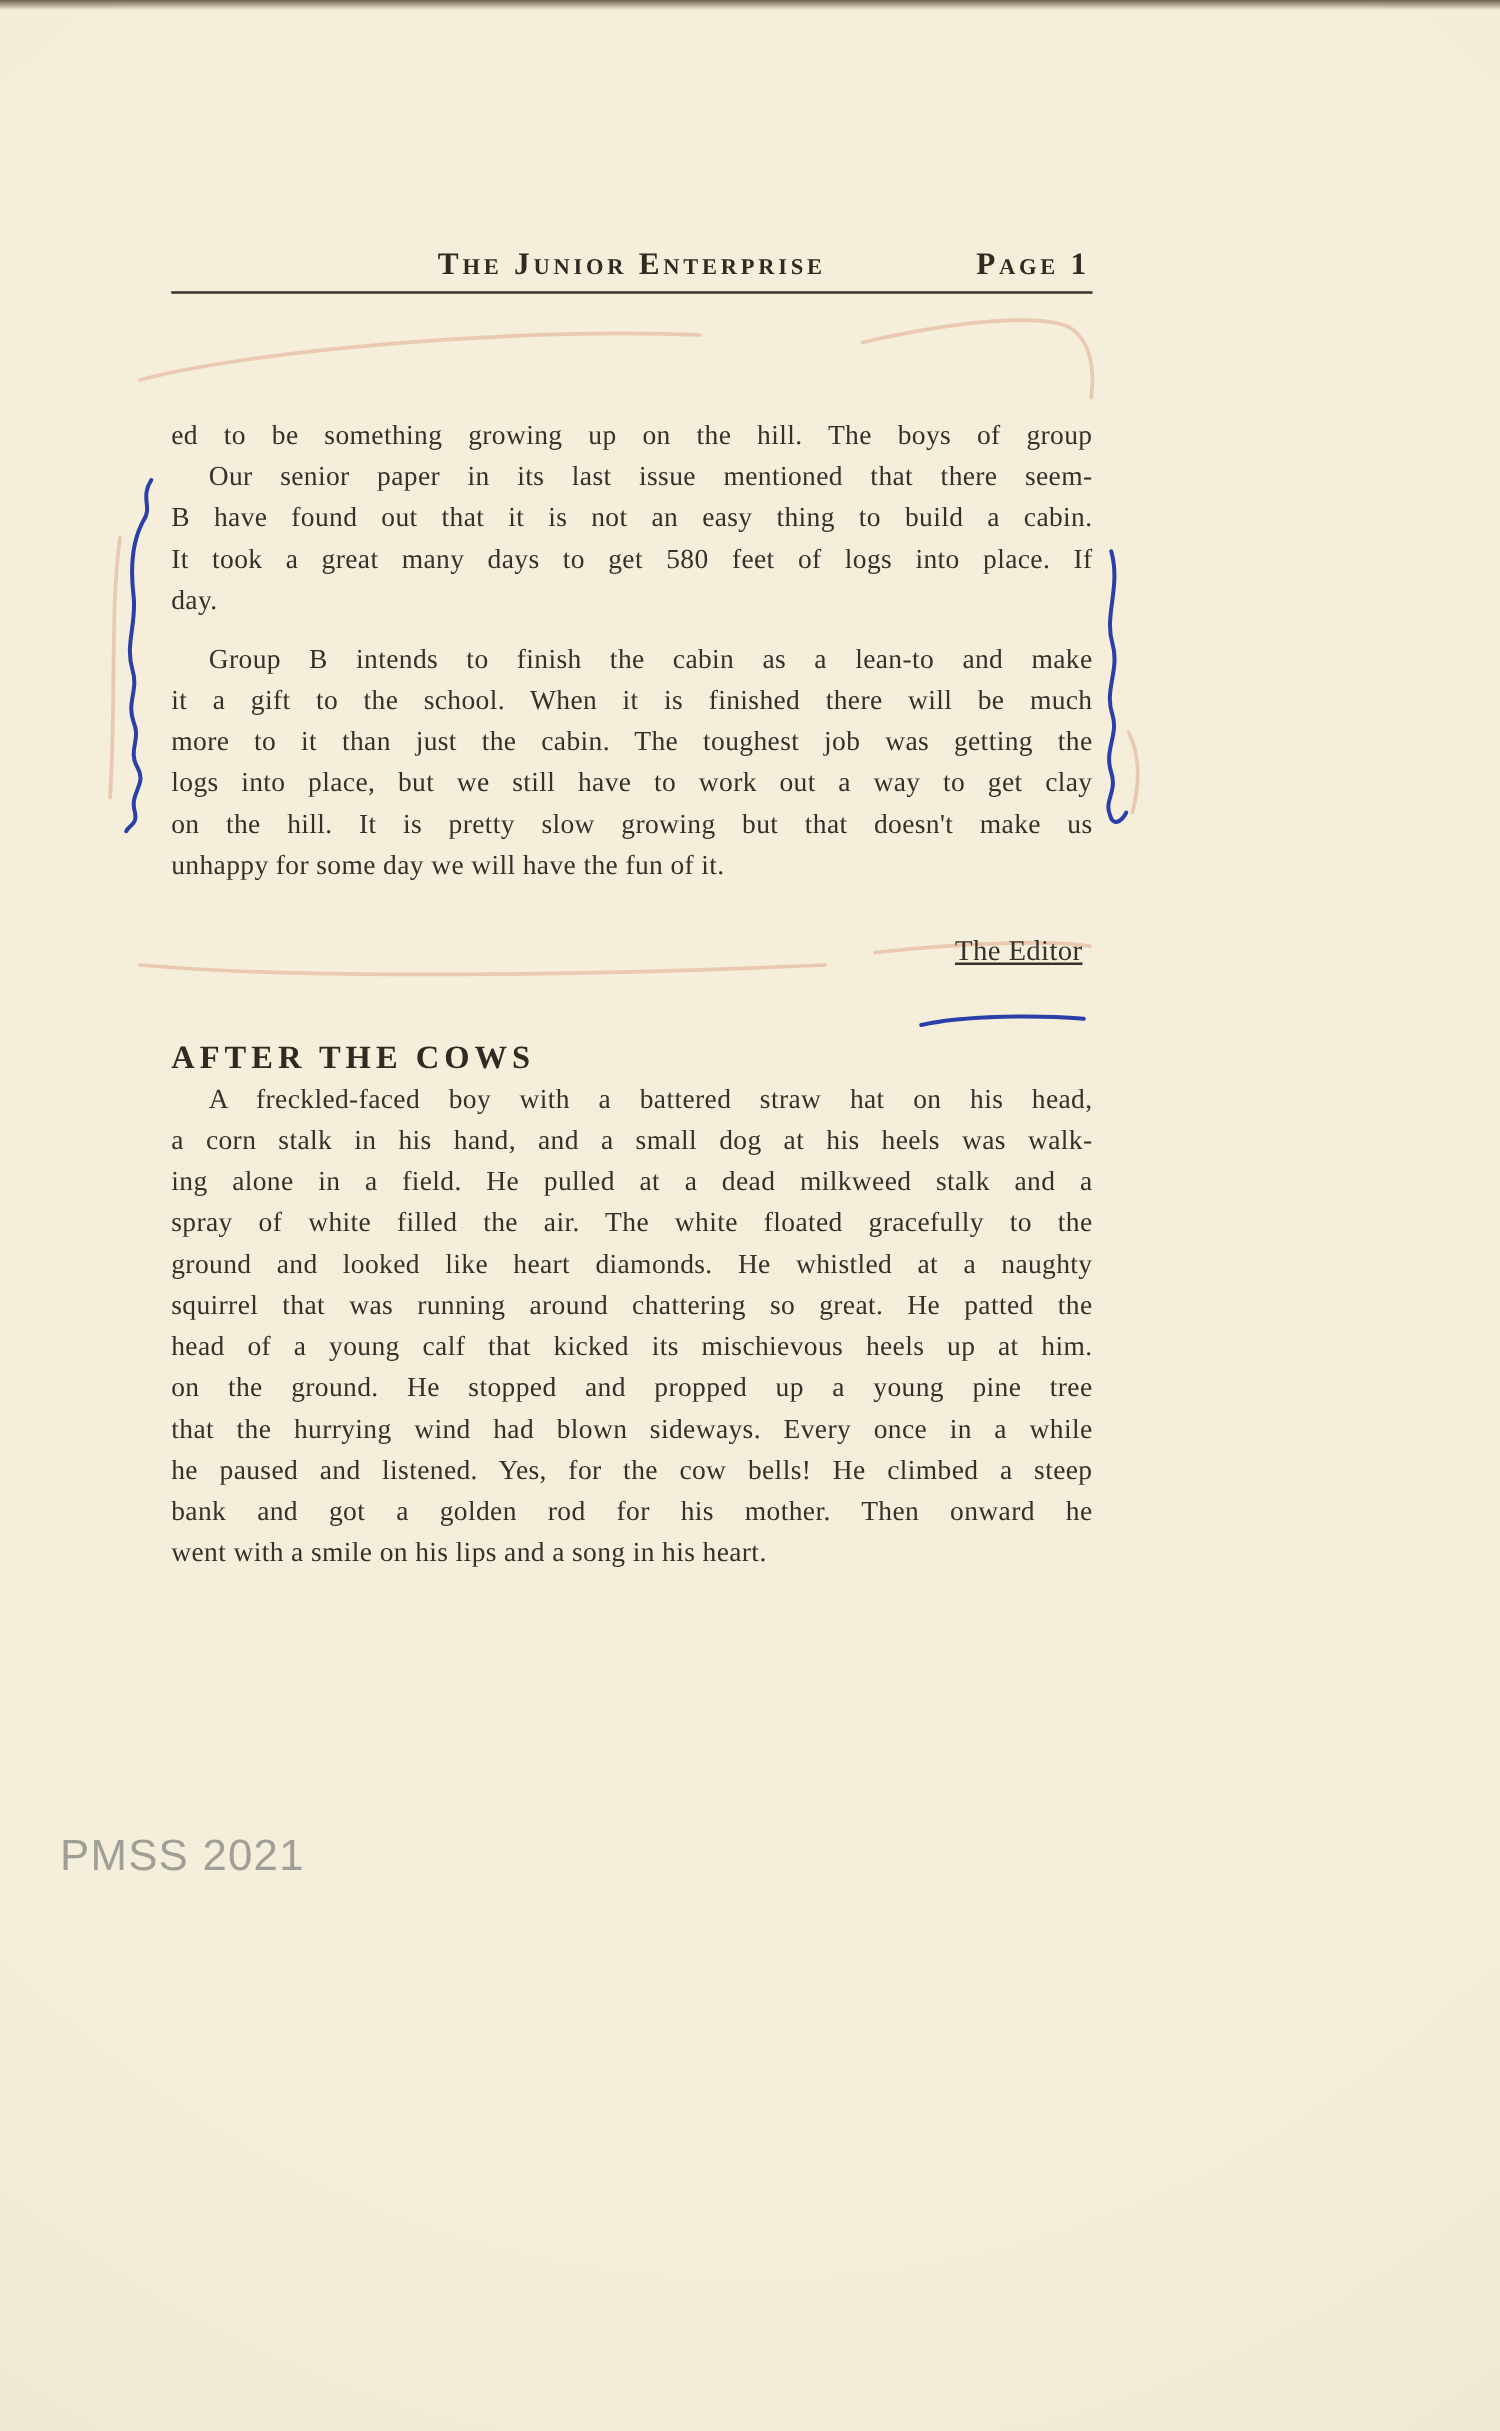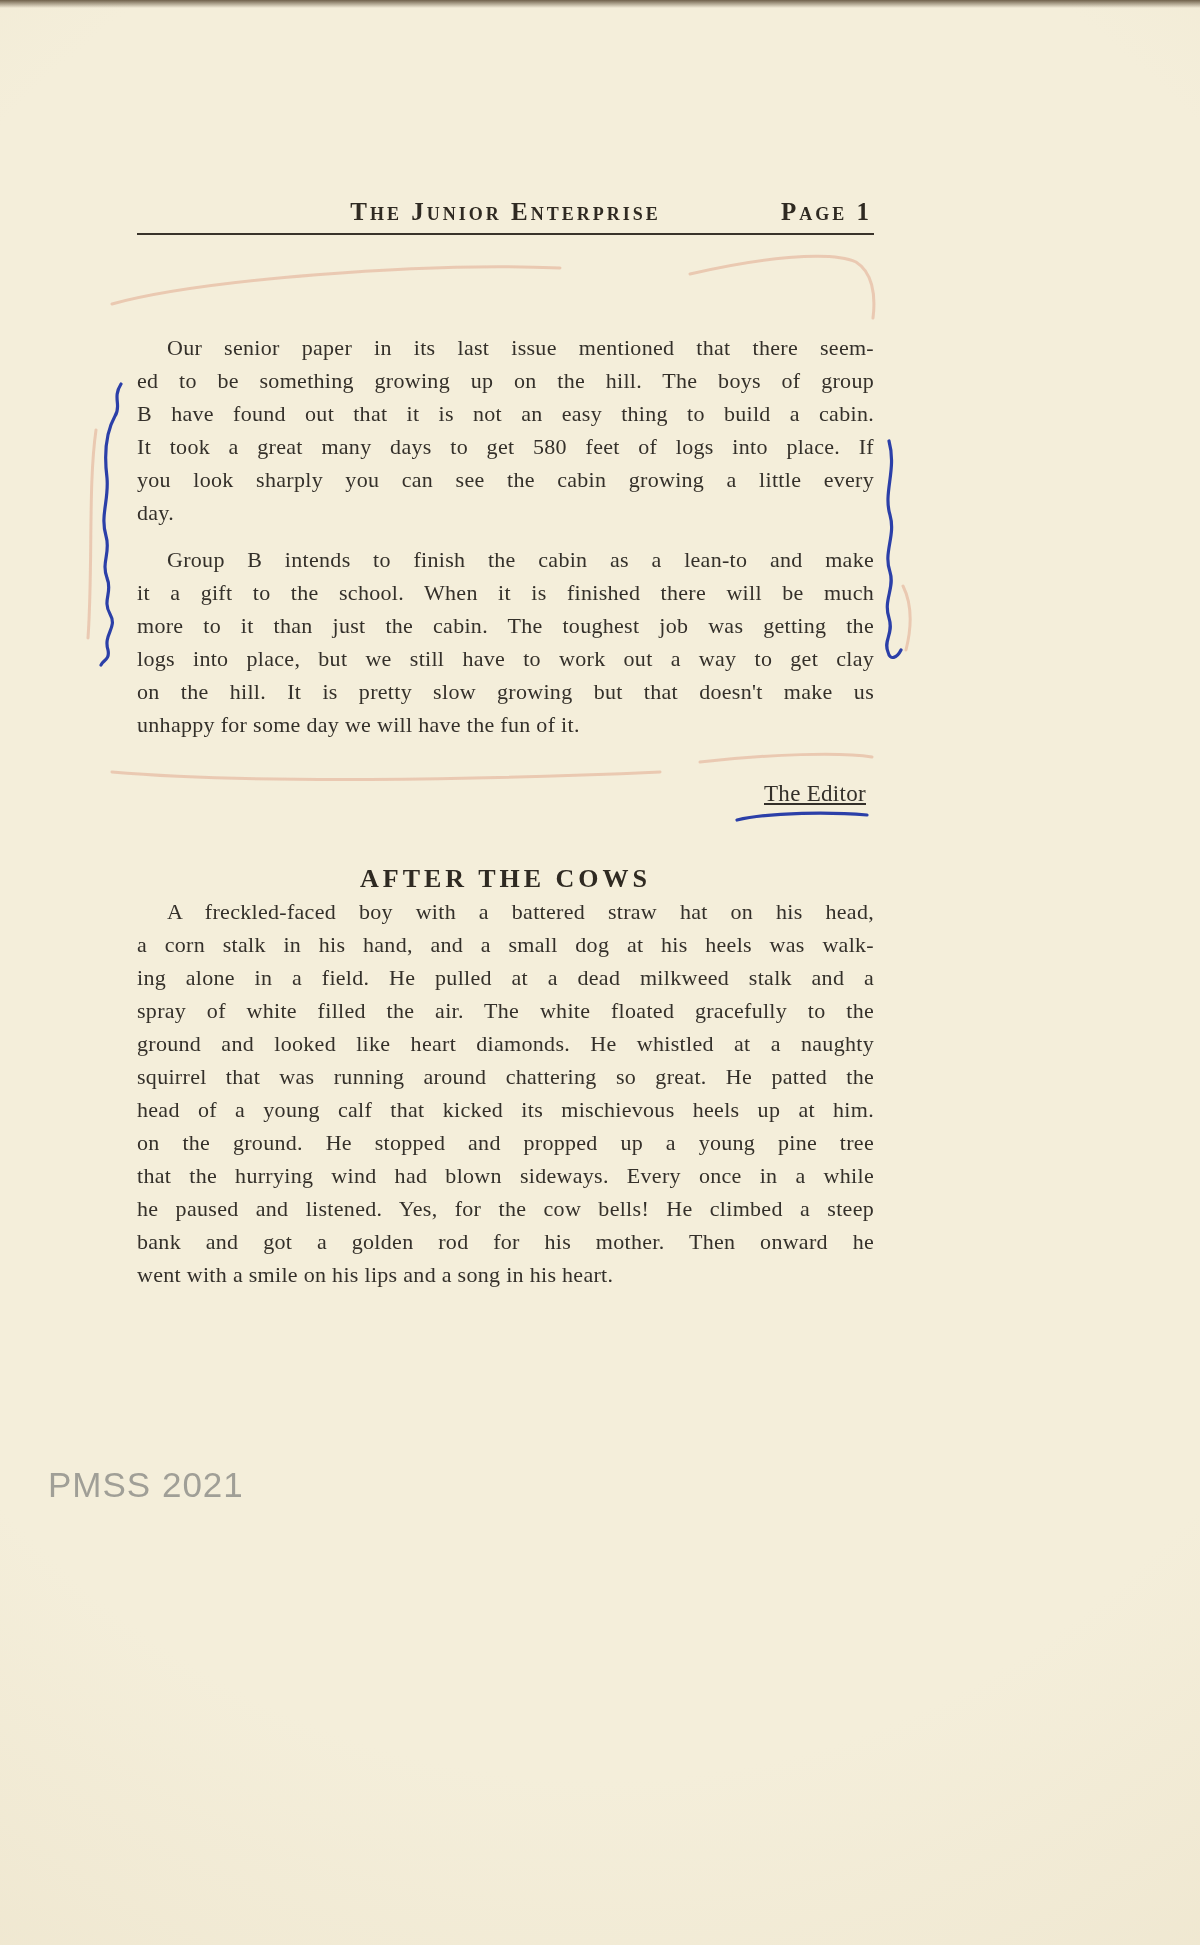--- a/index.html
+++ b/index.html
@@ -71,21 +71,20 @@
   .signature {
     margin-top: 36px;
     text-align: right;
     padding-right: 8px;
     font-size: 23px;
     color: #34302a;
     text-decoration: underline;
   }
   .story-title {
     margin: 52px 0 0 0;
-    text-align: center;
     font-size: 26px;
     font-weight: 700;
     letter-spacing: 4px;
     color: #2f2a22;
   }
   .story-body { }
   .watermark {
     position: absolute;
     left: 48px;
     top: 1465px;
@@ -122,25 +121,24 @@
   <div class="content">
 
     <div class="masthead">
       <span>The Junior Enterprise</span>
       <span class="pageno">Page 1</span>
     </div>
     <div class="rule"></div>
 
     <div class="body-text">
       <p class="para">
+        <span class="line">ed to be something growing up on the   hill. The boys of group</span>
         <span class="line first">Our senior paper in its last issue mentioned that  there seem-</span>
-        <span class="line">ed to be something growing up on the   hill. The boys of group</span>
         <span class="line">B have found out that it is not an easy thing to build a  cabin.</span>
         <span class="line">It took a great many  days to get 580 feet of logs into place. If</span>
-        <span class="line">you look  sharply you can see the cabin  growing a little every</span>
         <span class="line last">day.</span>
       </p>
       <p class="para">
         <span class="line first">Group B intends to finish the cabin as a  lean-to  and  make</span>
         <span class="line">it a gift to the school. When it is finished there will  be  much</span>
         <span class="line">more to it than just the cabin. The toughest job was getting the</span>
         <span class="line">logs into place, but we still have to work out a way to get clay</span>
         <span class="line">on the hill. It is pretty slow growing but that  doesn't make us</span>
         <span class="line last">unhappy for some day we will have the fun of it.</span>
       </p>

